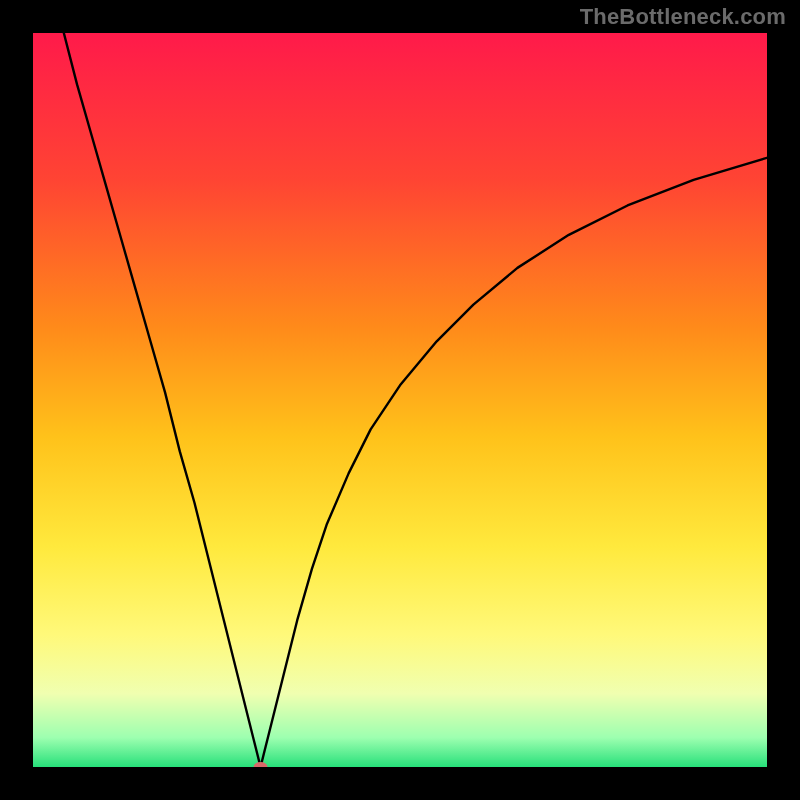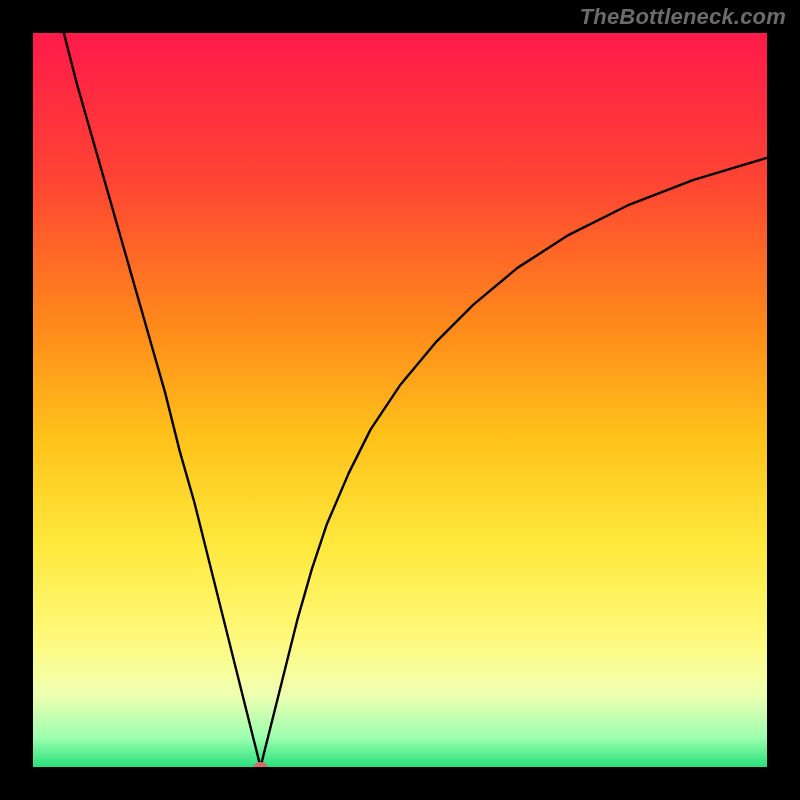--- a/index.html
+++ b/index.html
@@ -8,21 +8,20 @@
     width: 800px;
     height: 800px;
     background: #000;
     font-family: Arial, Helvetica, sans-serif;
     overflow: hidden;
   }
   .frame {
     position: relative;
     width: 800px;
     height: 800px;
-    font-style: italic;
   }
   .watermark {
     position: absolute;
     top: 4px;
     right: 14px;
     color: #6b6b6b;
     font-size: 22px;
     font-weight: 600;
     letter-spacing: 0.2px;
     z-index: 5;

